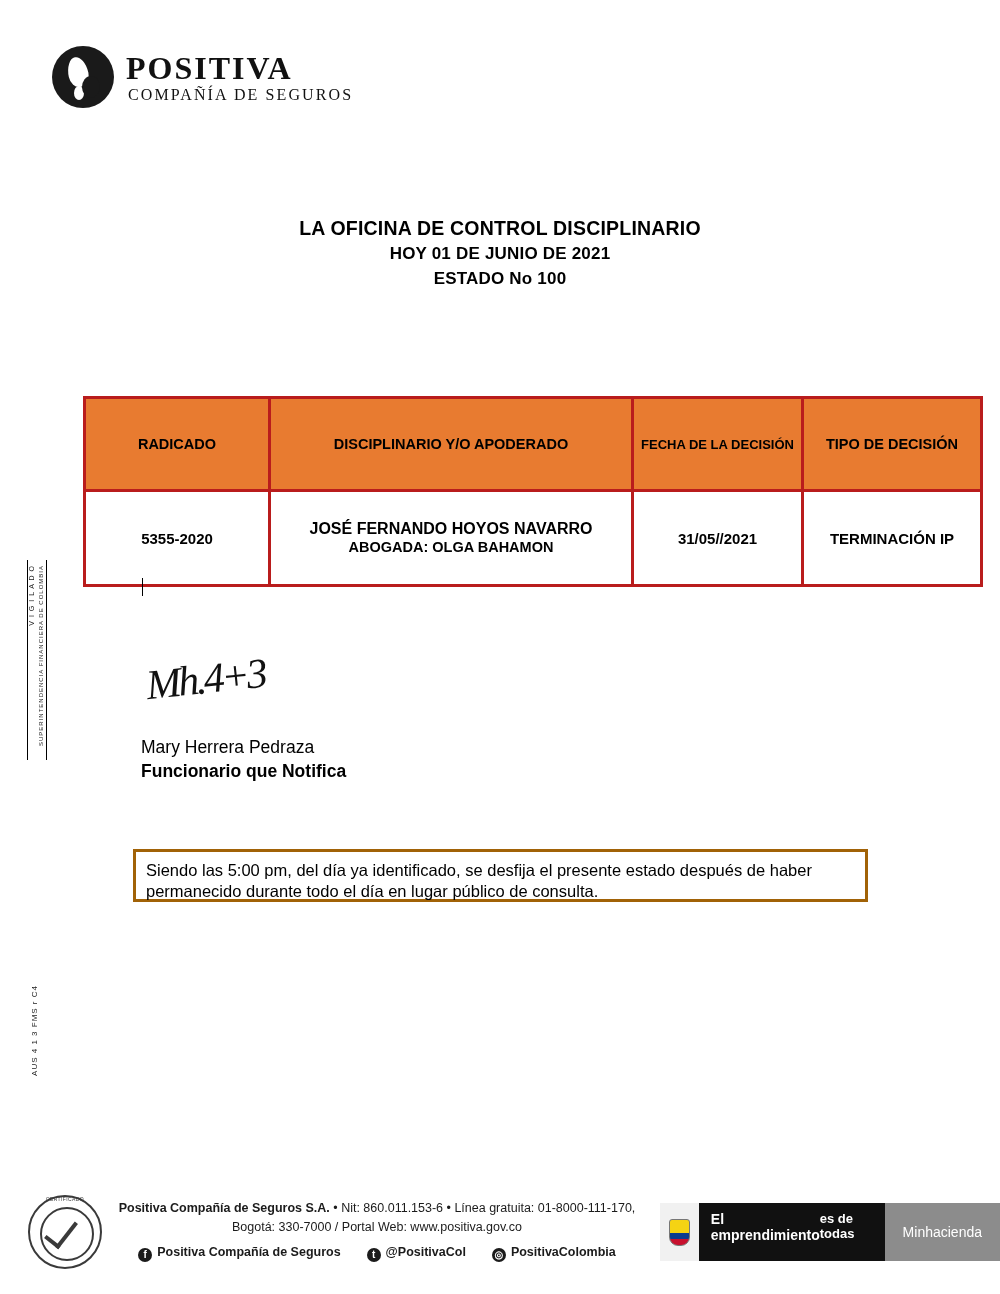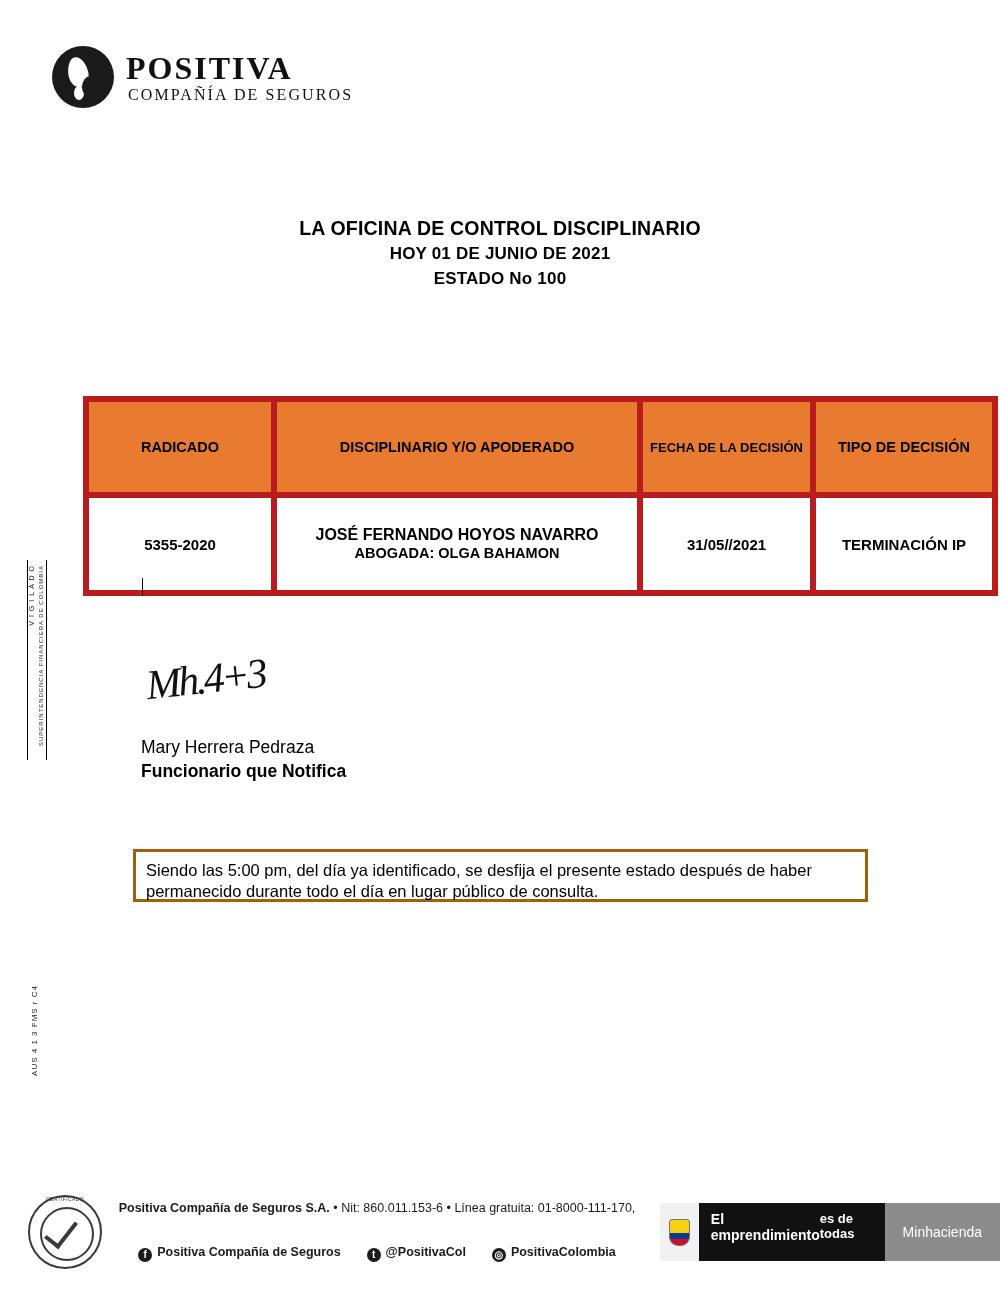--- a/index.html
+++ b/index.html
@@ -96,21 +96,21 @@
     left: 83px;
     width: 837px;
   }
   table.estado {
     border-collapse: collapse;
     width: 100%;
     table-layout: fixed;
   }
   table.estado th,
   table.estado td {
-    border: 6px solid #b91c1c;
+    border: 3px solid #b91c1c;
     text-align: center;
     vertical-align: middle;
   }
   table.estado thead th {
     background: #e87b30;
     font-size: 14.5px;
     font-weight: bold;
     height: 82px;
     padding: 4px 6px;
     line-height: 17px;
@@ -405,20 +405,21 @@
     <div class="inner"></div>
     <div class="check"></div>
     <div class="ctext-top">CERTIFICADO</div>
     <div class="ctext-bot"></div>
   </div>
 
   <div class="footer-text">
     <div class="line1">
       <span>Positiva Compañía de Seguros S.A.</span><span class="thin"> • Nit: 860.011.153-6 • Línea gratuita: 01-8000-111-170,</span>
     </div>
+    <div>Bogotá: 330-7000 / Portal Web: www.positiva.gov.co</div>
   </div>
 
   <div class="social">
     <div>
       <span class="glyph">f</span><span>Positiva Compañía de Seguros</span>
     </div>
     <div>
       <span class="glyph">t</span><span>@PositivaCol</span>
     </div>
     <div>

